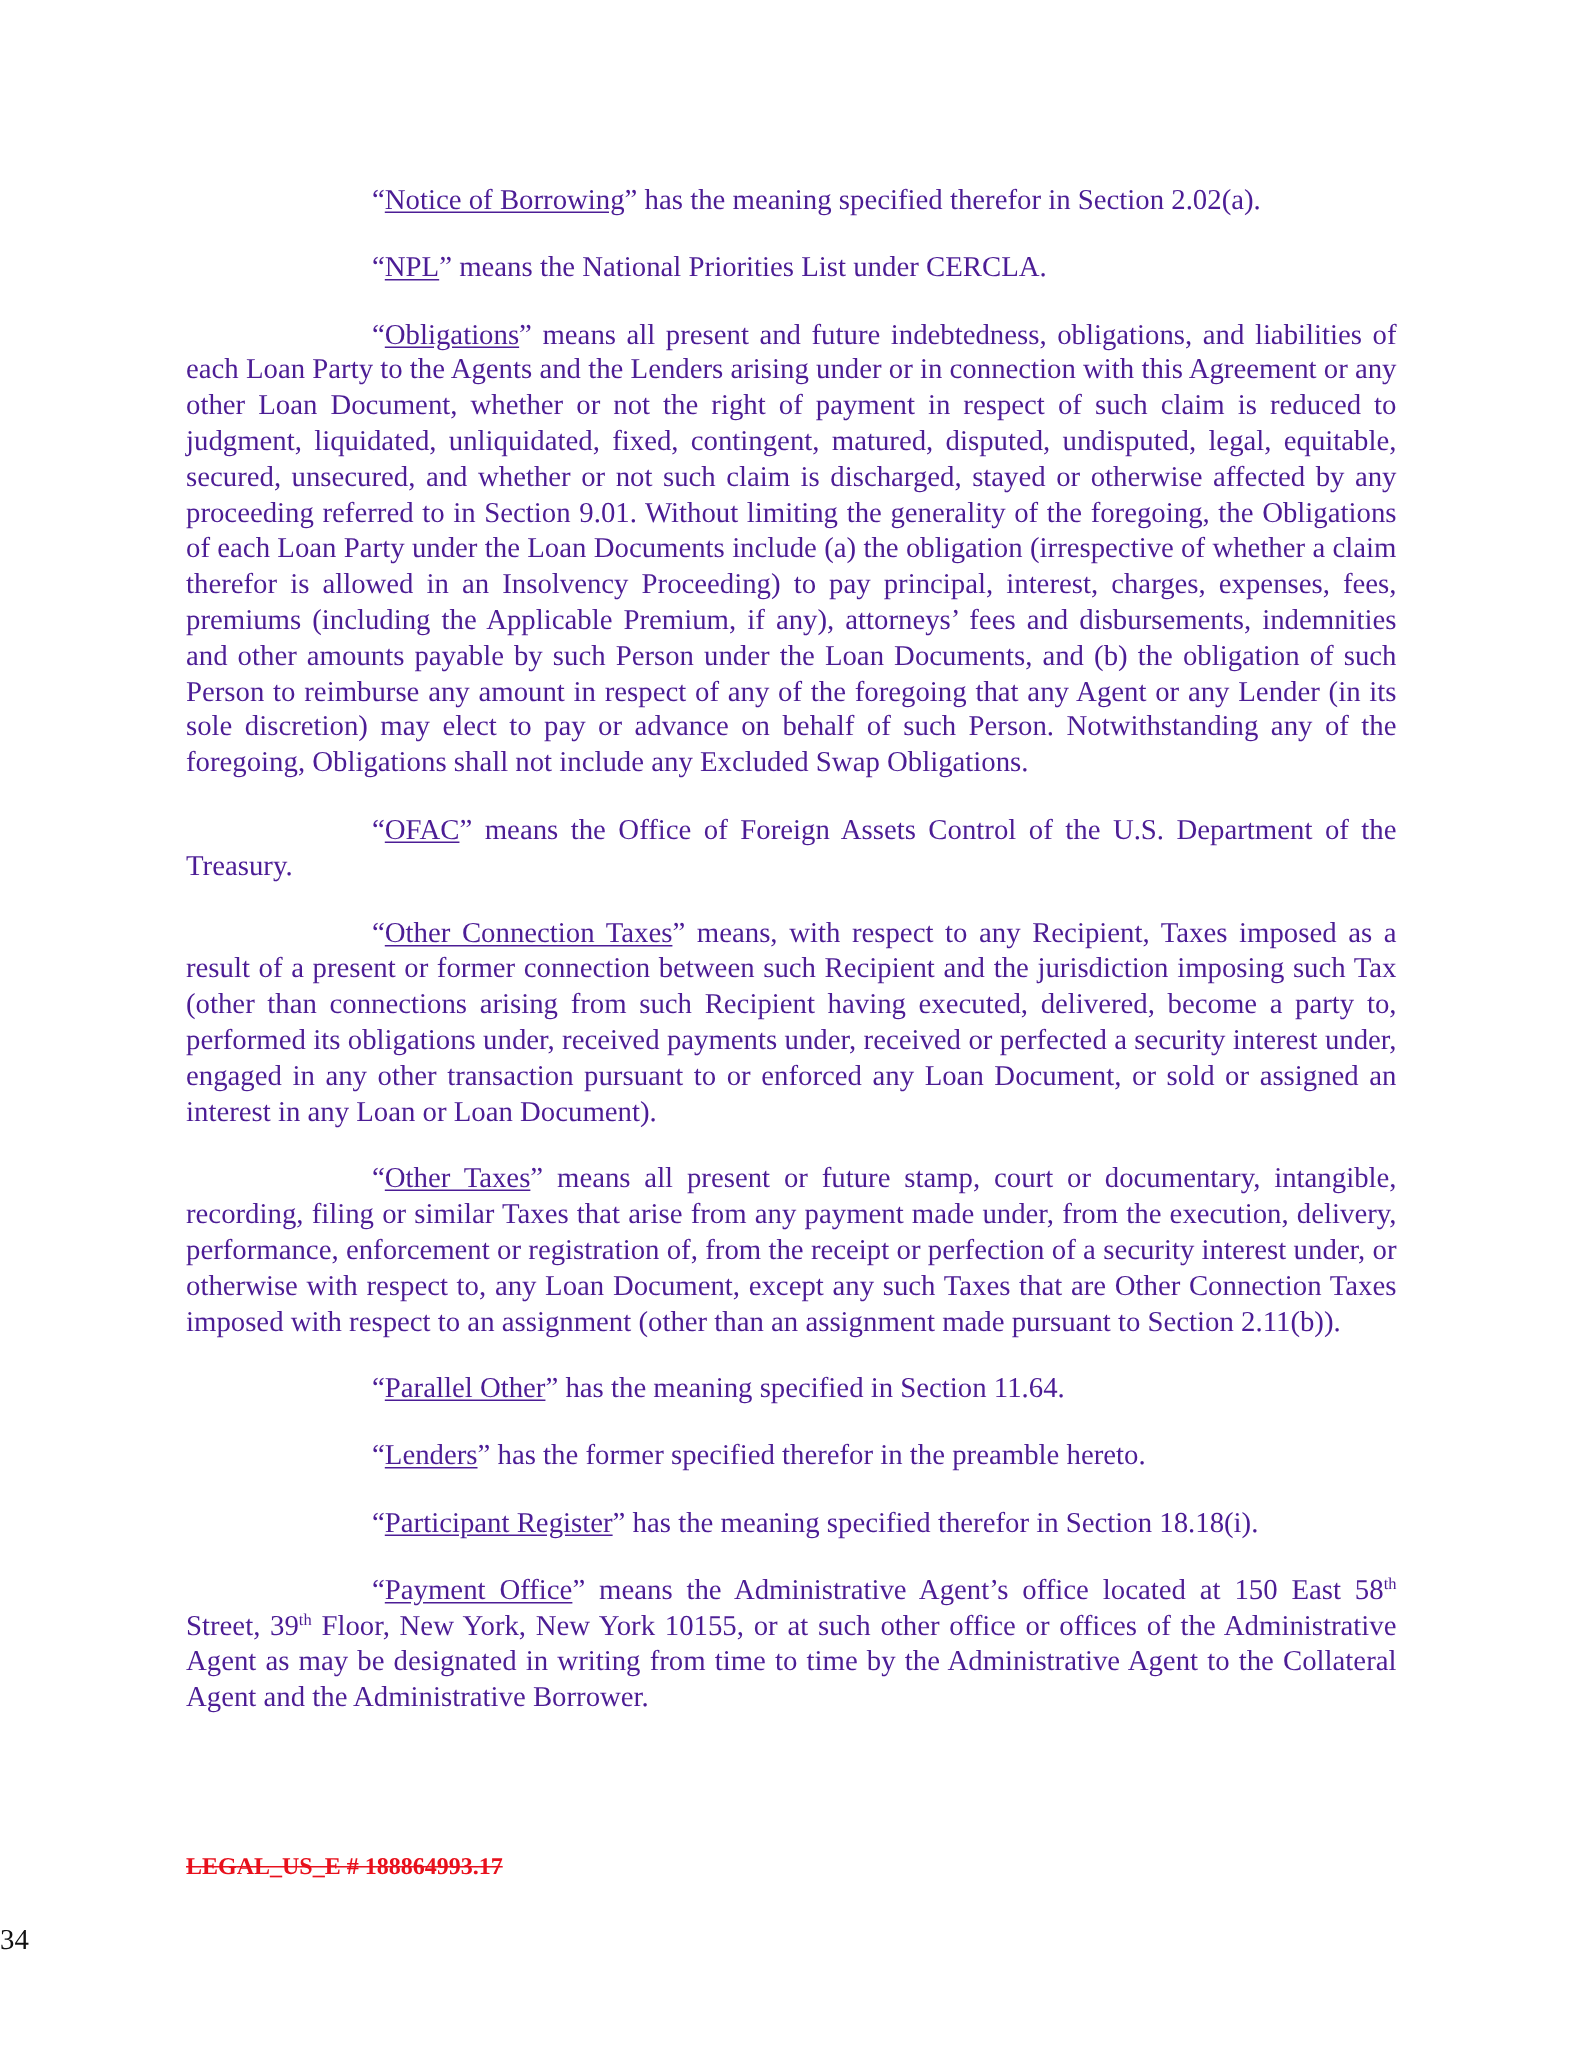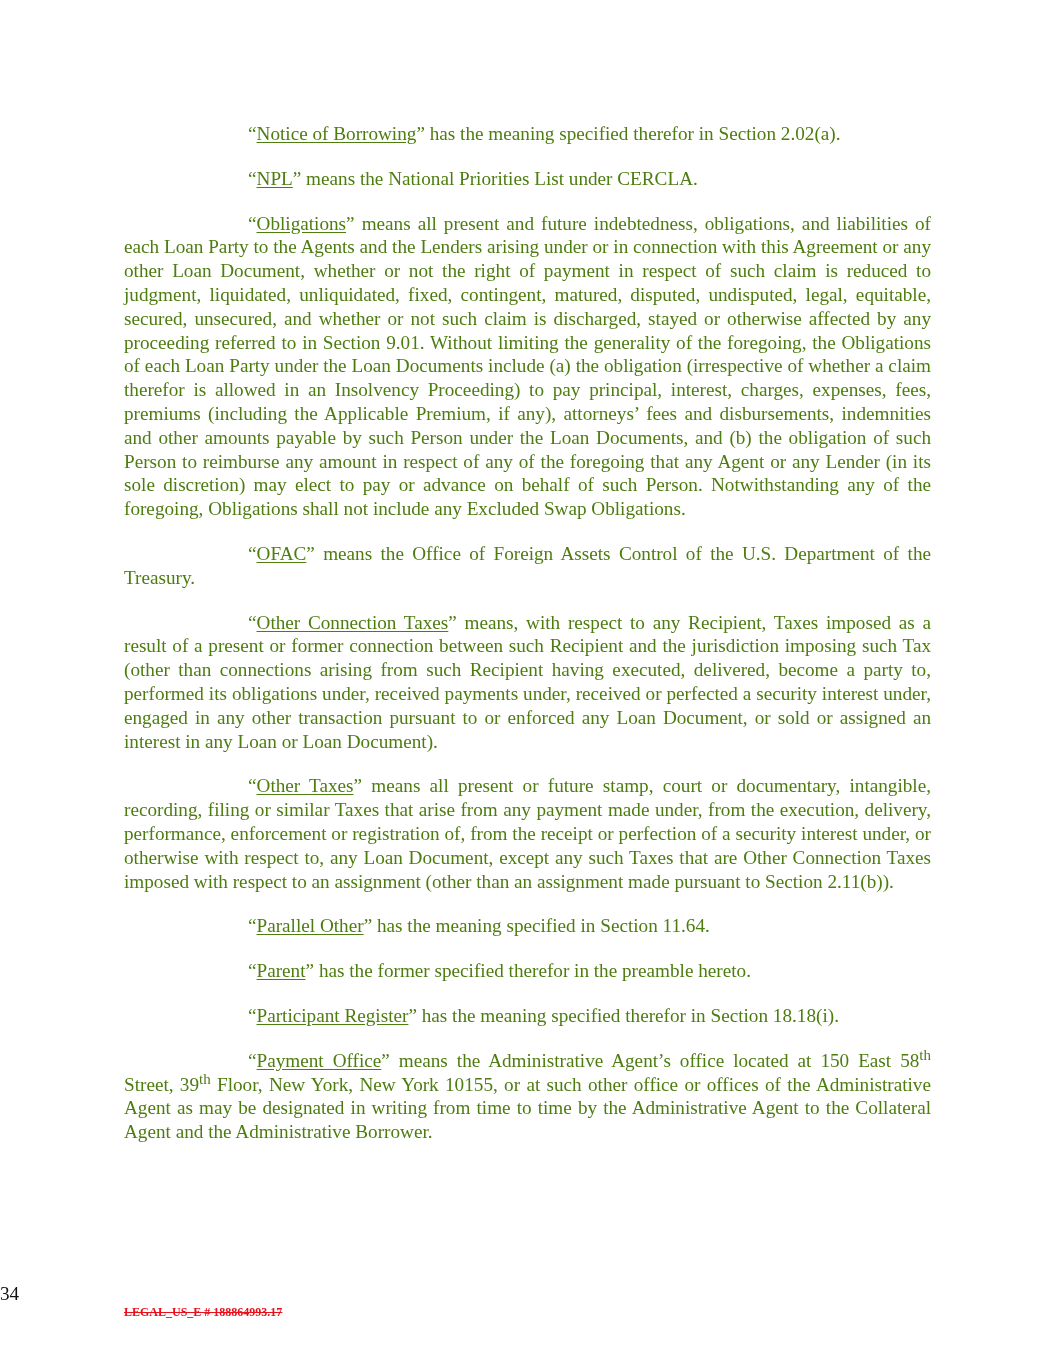--- a/index.html
+++ b/index.html
@@ -1,31 +1,31 @@
 <!DOCTYPE html>
 <html><head>
 <meta charset="utf-8">
 <style>
   html, body { margin: 0; padding: 0; background: #ffffff; }
   body { width: 1055px; height: 1365px; position: relative; overflow: hidden; }
   .page {
     position: absolute; left: 124px; top: 122px; width: 807px;
-    font-family: "Liberation Serif", serif; font-size: 19.2px; line-height: 23.8px; color: #4d7c0f;
+    font-family: "Liberation Serif", serif; font-size: 19.2px; line-height: 23.8px; color: #4c1d95;
   }
   .para { margin: 0 0 21px 0; text-align: justify; text-indent: 124px; }
   .para.short { text-align: left; }
   .term { text-decoration: underline; text-underline-offset: 2px; }
-  sup { font-size: 15px; line-height: 0; vertical-align: 7px; }
+  sup { font-size: 11px; line-height: 0; vertical-align: 7px; }
   .page-number {
     position: absolute; left: 0; width: 1055px; top: 1283px; text-align: left;
     font-family: "Liberation Serif", serif; font-size: 19.2px; color: #111;
   }
   .doc-id {
-    position: absolute; left: 124px; top: 1305px;
-    font-family: "Liberation Serif", serif; font-size: 12px; font-weight: bold;
+    position: absolute; left: 124px; top: 1236px;
+    font-family: "Liberation Serif", serif; font-size: 16px; font-weight: bold;
     color: #e8101c; text-decoration: line-through;
   }
 </style>
 </head>
 <body>
 
 <div class="page">
   <p class="para short"><span>“</span><span class="term">Notice of Borrowing</span><span>”</span><span> has the meaning specified therefor in Section 2.02(a).</span></p>
 
   <p class="para short"><span>“</span><span class="term">NPL</span><span>”</span><span> means the National Priorities List under CERCLA.</span></p>
@@ -33,21 +33,21 @@
   <p class="para"><span>“</span><span class="term">Obligations</span><span>”</span><span> means all present and future indebtedness, obligations, and liabilities of each Loan Party to the Agents and the Lenders arising under or in connection with this Agreement or any other Loan Document, whether or not the right of payment in respect of such claim is reduced to judgment, liquidated, unliquidated, fixed, contingent, matured, disputed, undisputed, legal, equitable, secured, unsecured, and whether or not such claim is discharged, stayed or otherwise affected by any proceeding referred to in Section 9.01.  Without limiting the generality of the foregoing, the Obligations of each Loan Party under the Loan Documents include (a) the obligation (irrespective of whether a claim therefor is allowed in an Insolvency Proceeding) to pay principal, interest, charges, expenses, fees, premiums (including the Applicable Premium, if any), attorneys’ fees and disbursements, indemnities and other amounts payable by such Person under the Loan Documents, and (b) the obligation of such Person to reimburse any amount in respect of any of the foregoing that any Agent or any Lender (in its sole discretion) may elect to pay or advance on behalf of such Person.  Notwithstanding any of the foregoing, Obligations shall not include any Excluded Swap Obligations.</span></p>
 
   <p class="para"><span>“</span><span class="term">OFAC</span><span>”</span><span> means the Office of Foreign Assets Control of the U.S. Department of the Treasury.</span></p>
 
   <p class="para"><span>“</span><span class="term">Other Connection Taxes</span><span>”</span><span> means, with respect to any Recipient, Taxes imposed as a result of a present or former connection between such Recipient and the jurisdiction imposing such Tax (other than connections arising from such Recipient having executed, delivered, become a party to, performed its obligations under, received payments under, received or perfected a security interest under, engaged in any other transaction pursuant to or enforced any Loan Document, or sold or assigned an interest in any Loan or Loan Document).</span></p>
 
   <p class="para"><span>“</span><span class="term">Other Taxes</span><span>”</span><span> means all present or future stamp, court or documentary, intangible, recording, filing or similar Taxes that arise from any payment made under, from the execution, delivery, performance, enforcement or registration of, from the receipt or perfection of a security interest under, or otherwise with respect to, any Loan Document, except any such Taxes that are Other Connection Taxes imposed with respect to an assignment (other than an assignment made pursuant to Section 2.11(b)).</span></p>
 
   <p class="para short"><span>“</span><span class="term">Parallel Other</span><span>”</span><span> has the meaning specified in Section 11.64.</span></p>
 
-  <p class="para short"><span>“</span><span class="term">Parent</span><span>”</span><span> has the former specified therefor in the preamble hereto.</span></p>
+  <p class="para short"><span>“</span><span class="term">Lenders</span><span>”</span><span> has the former specified therefor in the preamble hereto.</span></p>
 
   <p class="para short"><span>“</span><span class="term">Participant Register</span><span>”</span><span> has the meaning specified therefor in Section 18.18(i).</span></p>
 
   <p class="para"><span>“</span><span class="term">Payment Office</span><span>”</span><span> means the Administrative Agent’s office located at 150 East 58</span><sup>th</sup><span> Street, 39</span><sup>th</sup><span> Floor, New York, New York 10155, or at such other office or offices of the Administrative Agent as may be designated in writing from time to time by the Administrative Agent to the Collateral Agent and the Administrative Borrower.</span></p>
 
 </div>
 
 <div class="page-number">34</div>
 <div class="doc-id" style="color: rgb(232, 16, 28);">LEGAL_US_E # 188864993.17</div>
 

